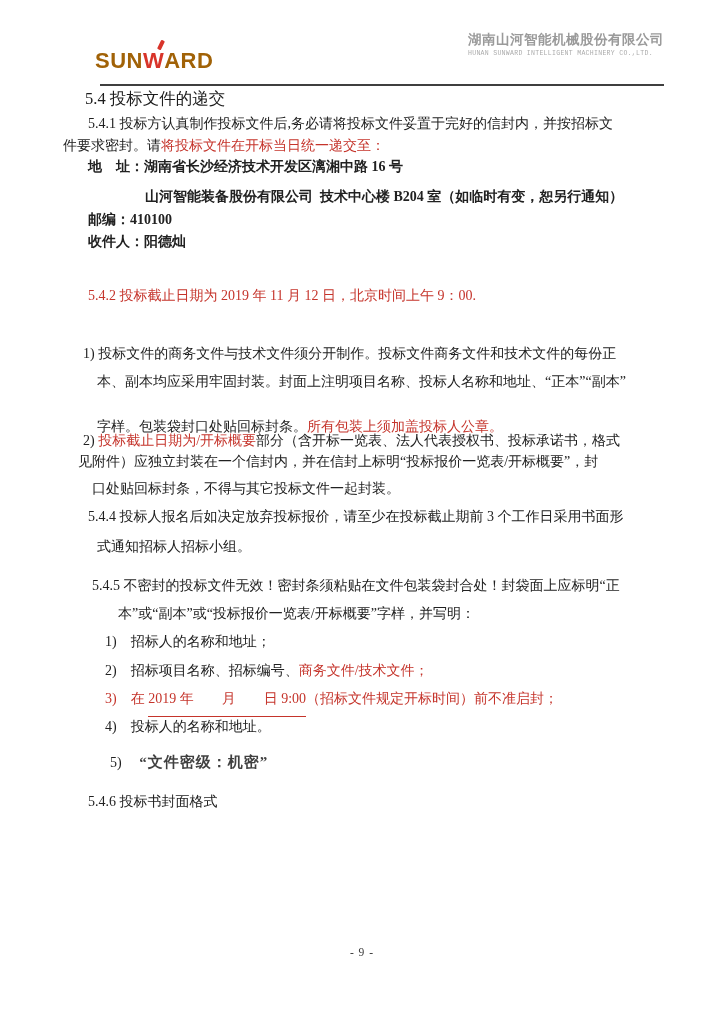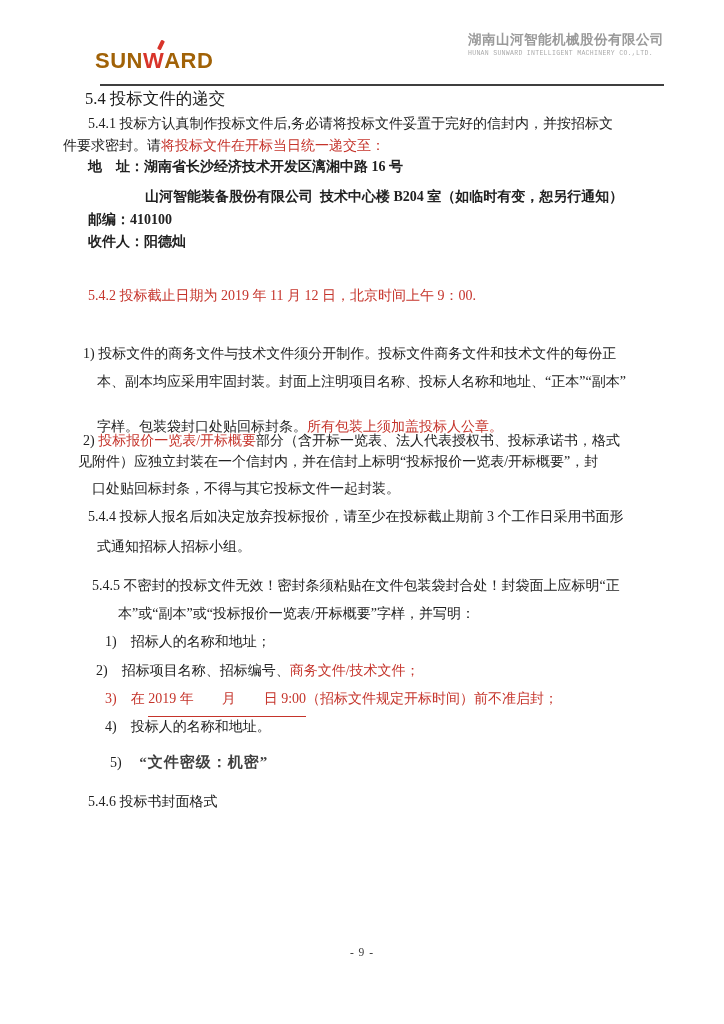--- a/index.html
+++ b/index.html
@@ -83,32 +83,32 @@
   <div class="line b" style="left:88px;top:211px;">邮编：410100</div>
   <div class="line b" style="left:88px;top:233px;">收件人：阳德灿</div>
 
   <div class="line red" style="left:88px;top:287px;">5.4.2 投标截止日期为 2019 年 11 月 12 日，北京时间上午 9：00.</div>
 
 
   <div class="line" style="left:83px;top:345px;">1) 投标文件的商务文件与技术文件须分开制作。投标文件商务文件和技术文件的每份正</div>
   <div class="line" style="left:97px;top:373px;">本、副本均应采用牢固封装。封面上注明项目名称、投标人名称和地址、“正本”“副本”</div>
   <div class="line" style="left:97px;top:418px;"><span>字样。包装袋封口处贴回标封条。</span><span class="red">所有包装上须加盖投标人公章。</span></div>
 
-  <div class="line" style="left:83px;top:432px;"><span>2) </span><span class="red">投标报价一览表/开标概要</span><span>部分（含开标一览表、法人代表授权书、投标承诺书，格式</span></div>
+  <div class="line" style="left:83px;top:432px;"><span>2) </span><span class="red">投标截止日期为/开标概要</span><span>部分（含开标一览表、法人代表授权书、投标承诺书，格式</span></div>
   <div class="line" style="left:78px;top:453px;">见附件）应独立封装在一个信封内，并在信封上标明“投标报价一览表/开标概要”，封</div>
   <div class="line" style="left:92px;top:480px;">口处贴回标封条，不得与其它投标文件一起封装。</div>
 
   <div class="line" style="left:88px;top:508px;">5.4.4 投标人报名后如决定放弃投标报价，请至少在投标截止期前 3 个工作日采用书面形</div>
   <div class="line" style="left:97px;top:538px;">式通知招标人招标小组。</div>
 
   <div class="line" style="left:92px;top:577px;">5.4.5 不密封的投标文件无效！密封条须粘贴在文件包装袋封合处！封袋面上应标明“正</div>
   <div class="line" style="left:118px;top:605px;">本”或“副本”或“投标报价一览表/开标概要”字样，并写明：</div>
 
   <div class="line" style="left:105px;top:633px;">1)　招标人的名称和地址；</div>
-  <div class="line" style="left:96px;top:662px;"><span>2)　招标项目名称、招标编号、</span><span class="red">商务文件/技术文件；</span></div>
+  <div class="line" style="left:105px;top:662px;"><span>2)　招标项目名称、招标编号、</span><span class="red">商务文件/技术文件；</span></div>
   <div class="line red" style="left:105px;top:690px;"><span>3)　在 </span><span class="u">2019 年　　月　　日 9:00</span><span>（招标文件规定开标时间）前不准启封；</span></div>
   <div class="line" style="left:105px;top:718px;">4)　投标人的名称和地址。</div>
   <div class="line" style="left:110px;top:754px;"><span>5)　 </span><span class="secret">“文件密级：机密”</span></div>
 
   <div class="line" style="left:88px;top:793px;">5.4.6 投标书封面格式</div>
 
   <div class="pagenum">- 9 -</div>
 
 </div>
 

